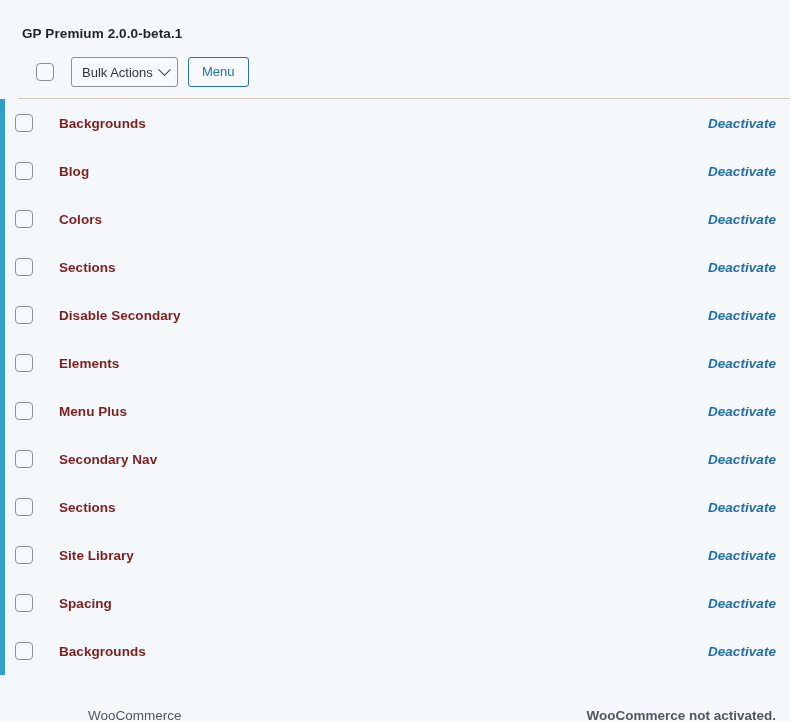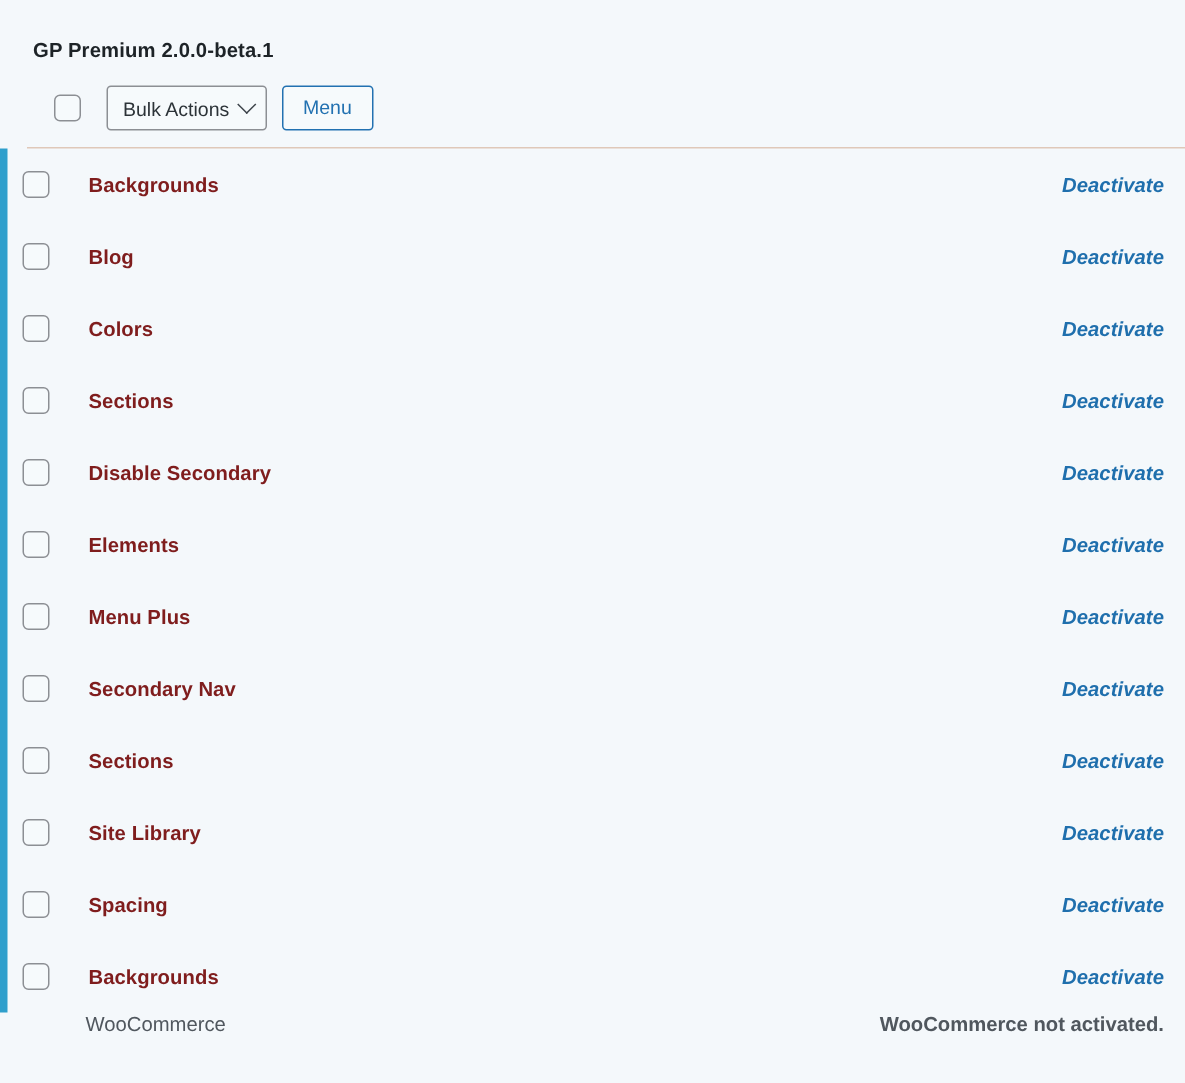--- a/index.html
+++ b/index.html
@@ -155,22 +155,22 @@
     cursor: pointer;
     letter-spacing: 0.05px;
     font-style: italic;
   }
 
   
   .row-inactive {
     position: relative;
     height: 48px;
     display: flex;
-    align-items: flex-start;
-    padding-left: 57px;
+    align-items: flex-end;
+    padding-left: 88px;
     padding-right: 14px;
   }
   .row-inactive .inactive-label {
     font-size: 13.5px;
     font-weight: 400;
     color: #50575e;
   }
   .row-inactive .inactive-status {
     margin-left: auto;
     font-size: 13.5px;

